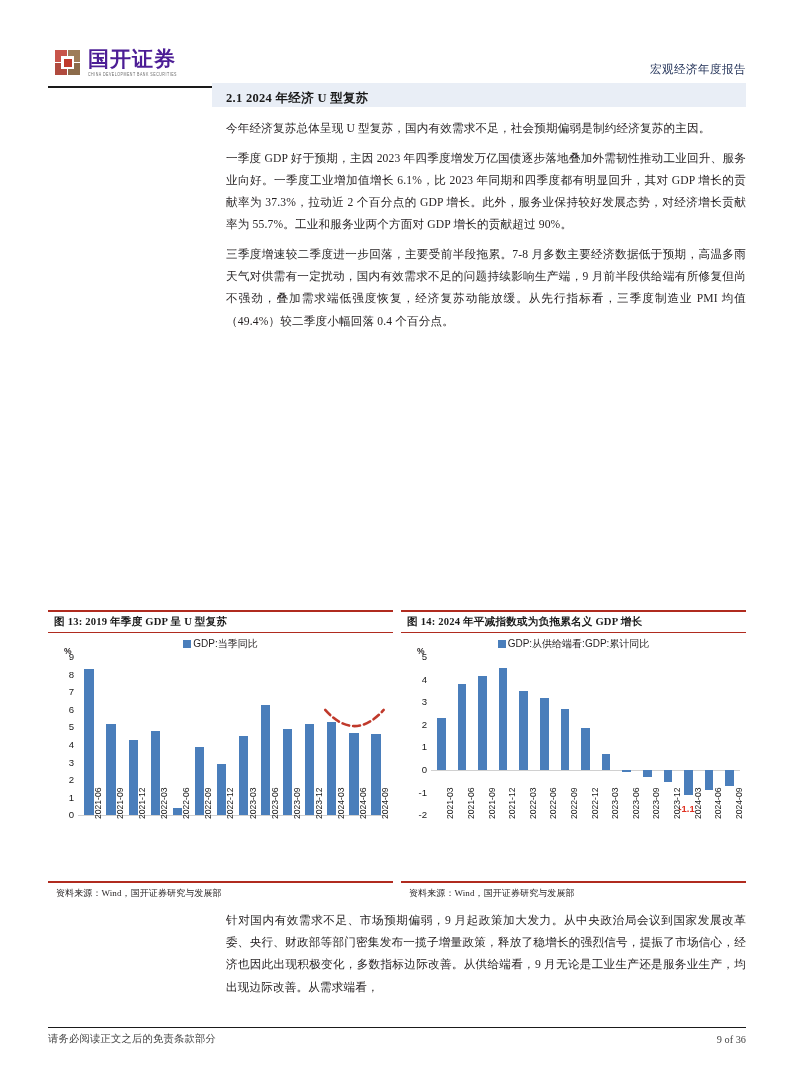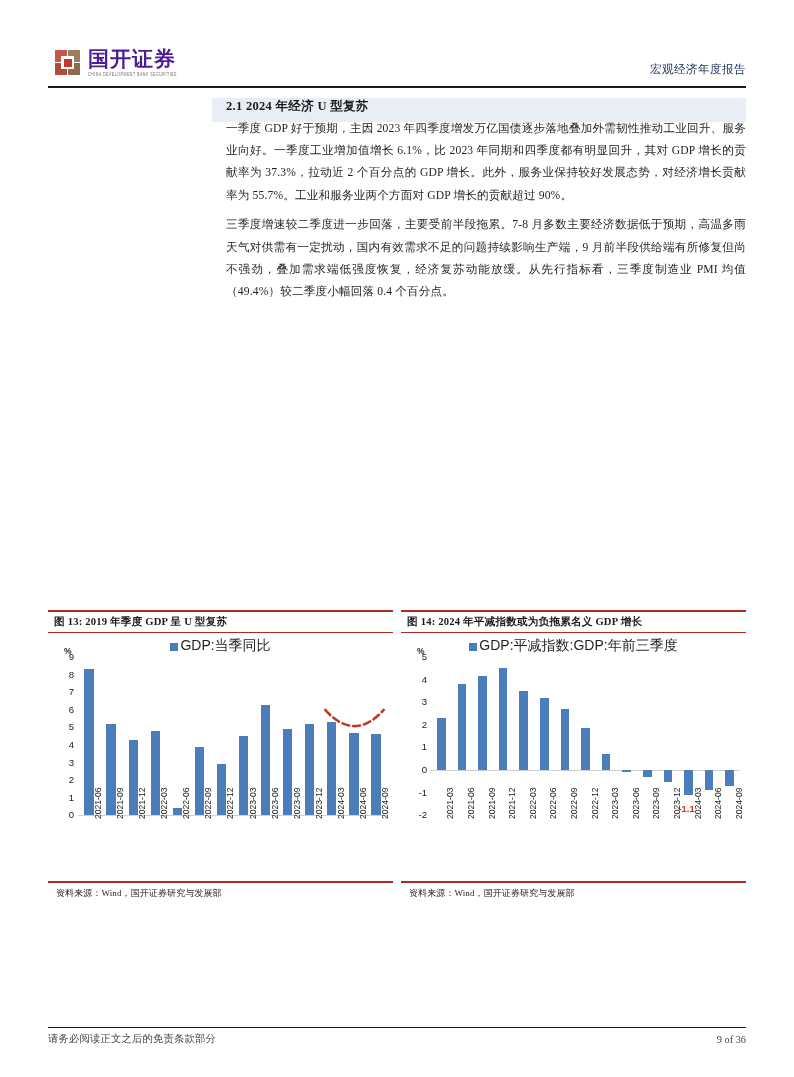--- a/index.html
+++ b/index.html
@@ -28,22 +28,22 @@
   .logo-text { display:flex; flex-direction:column; }
   .logo-cn { font-size:21px; font-weight:bold; letter-spacing:1px; color:#4c1d95;
              font-family:"DejaVu Serif","Liberation Serif",serif; line-height:1.05; }
   .logo-en { font-size:3.6px; letter-spacing:.5px; color:#6b6b6b; margin-top:2px;
              font-family:"Liberation Sans",sans-serif; transform:scaleY(1.25); transform-origin:left top; }
   .header-right { position:absolute; right:0; top:22px; font-size:11.5px; color:#1a2a52;
                   font-family:"Liberation Serif",serif; letter-spacing:.5px; }
   .header-rule { position:absolute; left:0; top:46px; width:698px; height:2px; background:#1a1a1a; }
 
   
-  .section-title-bar { position:absolute; left:212px; top:98px; width:534px; height:24px;
-        background:#e9eef6; display:flex; align-items:flex-start; padding-left:14px; }
+  .section-title-bar { position:absolute; left:212px; top:83px; width:534px; height:24px;
+        background:#e9eef6; display:flex; align-items:flex-end; padding-left:14px; }
   .section-title-bar span { font-size:12.5px; font-weight:bold; color:#1a1a1a;
         font-family:"Liberation Serif",serif; letter-spacing:.3px; }
 
   
   .body-col { position:absolute; left:226px; top:118px; width:520px; }
   .para { font-size:11.6px; line-height:22.2px; text-align:justify; color:#231f20;
           margin:0 0 7.5px 0; letter-spacing:.15px; font-family:"Liberation Serif",serif; }
 
   
   .charts { position:absolute; left:48px; top:610px; width:698px; height:300px; }
@@ -52,21 +52,21 @@
   .chart-box.right { left:353px; }
   .chart-title { font-size:10.6px; font-weight:bold; color:#1a1a1a; padding:3px 6px 3px 6px;
                  font-family:"Liberation Serif",serif; letter-spacing:.2px; }
   .chart-rule-top { height:1.6px; background:#b02b1f; }
   .chart-rule-bot { height:1.6px; background:#b02b1f; }
   .chart-area { position:relative; height:248px; background:#fff; }
   .chart-source { font-size:9px; color:#231f20; padding:4px 0 3px 8px;
                   font-family:"Liberation Serif",serif; letter-spacing:.1px; }
 
   .legend { position:absolute; top:4px; left:0; width:100%; text-align:center;
-            font-size:14px; color:#231f20; font-family:"Liberation Sans",sans-serif; }
+            font-size:10px; color:#231f20; font-family:"Liberation Sans",sans-serif; }
   .legend .swatch { display:inline-block; width:8px; height:8px; background:#4a7ebb;
             margin-right:2px; vertical-align:-1px; }
 
   .plot { position:absolute; left:0; top:0; width:100%; height:100%; }
   .ylabel-pct { position:absolute; font-size:8.5px; font-weight:bold;
                 font-family:"Liberation Sans",sans-serif; }
   .ytick { position:absolute; font-size:9.6px; text-align:right; width:20px;
            font-family:"Liberation Sans",sans-serif; color:#1a1a1a; }
   .zeroline { position:absolute; height:1px; background:#d0d0d0; }
   .bar { position:absolute; background:#4a7ebb; }
@@ -105,20 +105,21 @@
     </div>
     <div class="header-right">宏观经济年度报告</div>
     <div class="header-rule"></div>
   </div>
 
   <div class="section-title-bar">
     <span>2.1 2024 年经济 U 型复苏</span>
   </div>
 
   <div class="body-col">
+    <p class="para">今年经济复苏总体呈现 U 型复苏，国内有效需求不足，社会预期偏弱是制约经济复苏的主因。</p>
     <p class="para">一季度 GDP 好于预期，主因 2023 年四季度增发万亿国债逐步落地叠加外需韧性推动工业回升、服务业向好。一季度工业增加值增长 6.1%，比 2023 年同期和四季度都有明显回升，其对 GDP 增长的贡献率为 37.3%，拉动近 2 个百分点的 GDP 增长。此外，服务业保持较好发展态势，对经济增长贡献率为 55.7%。工业和服务业两个方面对 GDP 增长的贡献超过 90%。</p>
     <p class="para">三季度增速较二季度进一步回落，主要受前半段拖累。7-8 月多数主要经济数据低于预期，高温多雨天气对供需有一定扰动，国内有效需求不足的问题持续影响生产端，9 月前半段供给端有所修复但尚不强劲，叠加需求端低强度恢复，经济复苏动能放缓。从先行指标看，三季度制造业 PMI 均值（49.4%）较二季度小幅回落 0.4 个百分点。</p>
   </div>
 
   <div class="charts">
 
     <div class="chart-box left">
       <div class="chart-rule-top"></div>
       <div class="chart-title">图 13: 2019 年季度 GDP 呈 U 型复苏</div>
       <div class="chart-rule-top"></div>
@@ -175,21 +176,21 @@
       <div class="chart-rule-bot"></div>
       <div class="chart-source">资料来源：Wind，国开证券研究与发展部</div>
     </div>
 
     <div class="chart-box right">
       <div class="chart-rule-top"></div>
       <div class="chart-title">图 14: 2024 年平减指数或为负拖累名义 GDP 增长</div>
       <div class="chart-rule-top"></div>
       <div class="chart-area">
         <div class="legend">
-          <span class="swatch"></span><span>GDP:平减指数:GDP:年前三季度</span>
+          <span class="swatch"></span><span>GDP:从供给端看:GDP:累计同比</span>
         </div>
         <div class="plot" id="plot-right">
             <div class="ytick" style="left: 6px; top: 176px;">-2</div>
             <div class="ytick" style="left: 6px; top: 153.429px;">-1</div>
             <div class="ytick" style="left: 6px; top: 130.857px;">0</div>
             <div class="ytick" style="left: 6px; top: 108.286px;">1</div>
             <div class="ytick" style="left: 6px; top: 85.7143px;">2</div>
             <div class="ytick" style="left: 6px; top: 63.1429px;">3</div>
             <div class="ytick" style="left: 6px; top: 40.5714px;">4</div>
             <div class="ytick" style="left: 6px; top: 18px;">5</div>
@@ -227,20 +228,23 @@
             <div class="xtick" style="left: 332.7px; top: 186px;">2024-09</div>
             <div class="datalabel" style="color: rgb(224, 48, 32); left: 277.5px; top: 169.686px; text-align: right;">-1.1</div>
           </div>
       </div>
       <div class="chart-rule-bot"></div>
       <div class="chart-source">资料来源：Wind，国开证券研究与发展部</div>
     </div>
 
   </div>
 
+  <div class="body-col" style="top:910px;">
+    <p class="para">针对国内有效需求不足、市场预期偏弱，9 月起政策加大发力。从中央政治局会议到国家发展改革委、央行、财政部等部门密集发布一揽子增量政策，释放了稳增长的强烈信号，提振了市场信心，经济也因此出现积极变化，多数指标边际改善。从供给端看，9 月无论是工业生产还是服务业生产，均出现边际改善。从需求端看，</p>
+  </div>
 
   <div class="footer-rule"></div>
   <div class="footer">
     <div class="footer-left">请务必阅读正文之后的免责条款部分</div>
     <div class="footer-right">9 of 36</div>
   </div>
 
 </div>
 
 </body></html>

